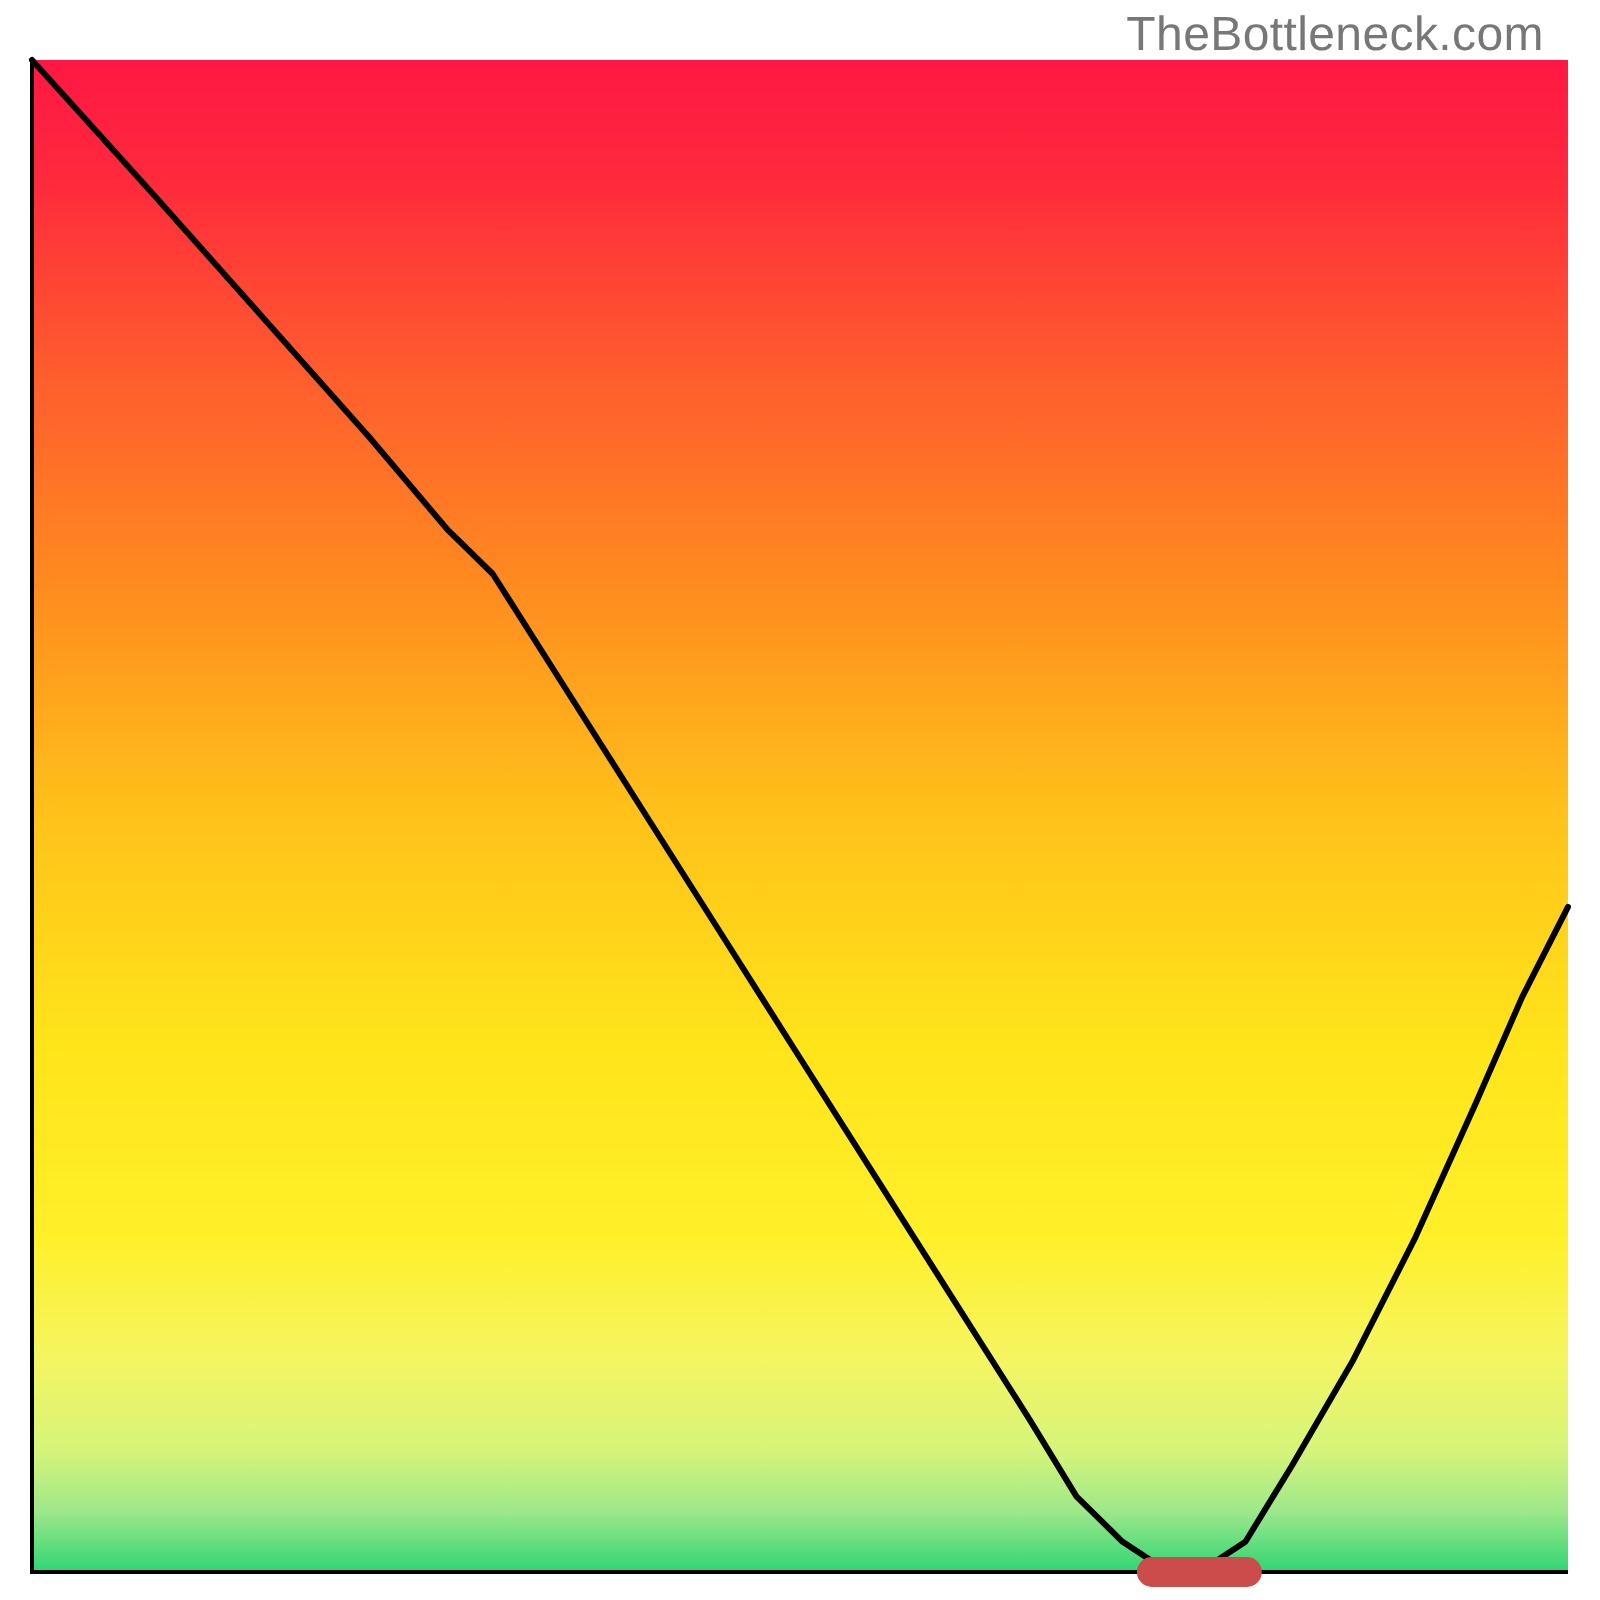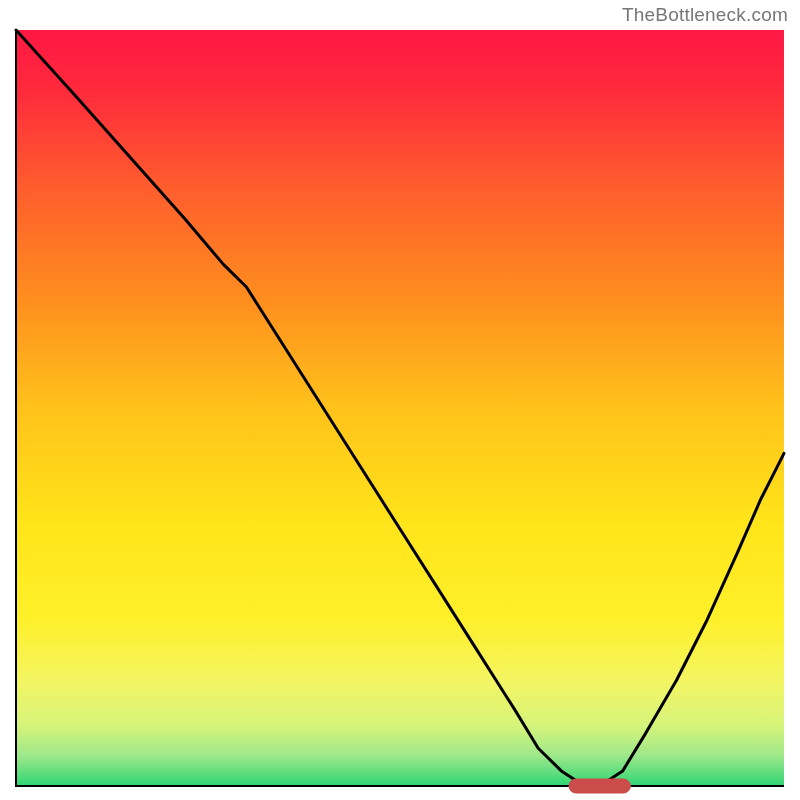--- a/index.html
+++ b/index.html
@@ -12,23 +12,23 @@
     font-family: Arial, Helvetica, sans-serif;
   }
   .wrap {
     position: relative;
     width: 800px;
     height: 800px;
   }
   .watermark {
     position: absolute;
     top: 4px;
-    right: 12px;
+    right: 28px;
     color: #777;
-    font-size: 19px;
+    font-size: 24px;
     letter-spacing: 0.2px;
     z-index: 5;
   }
   svg {
     position: absolute;
     top: 0;
     left: 0;
     display: block;
   }
 </style>

